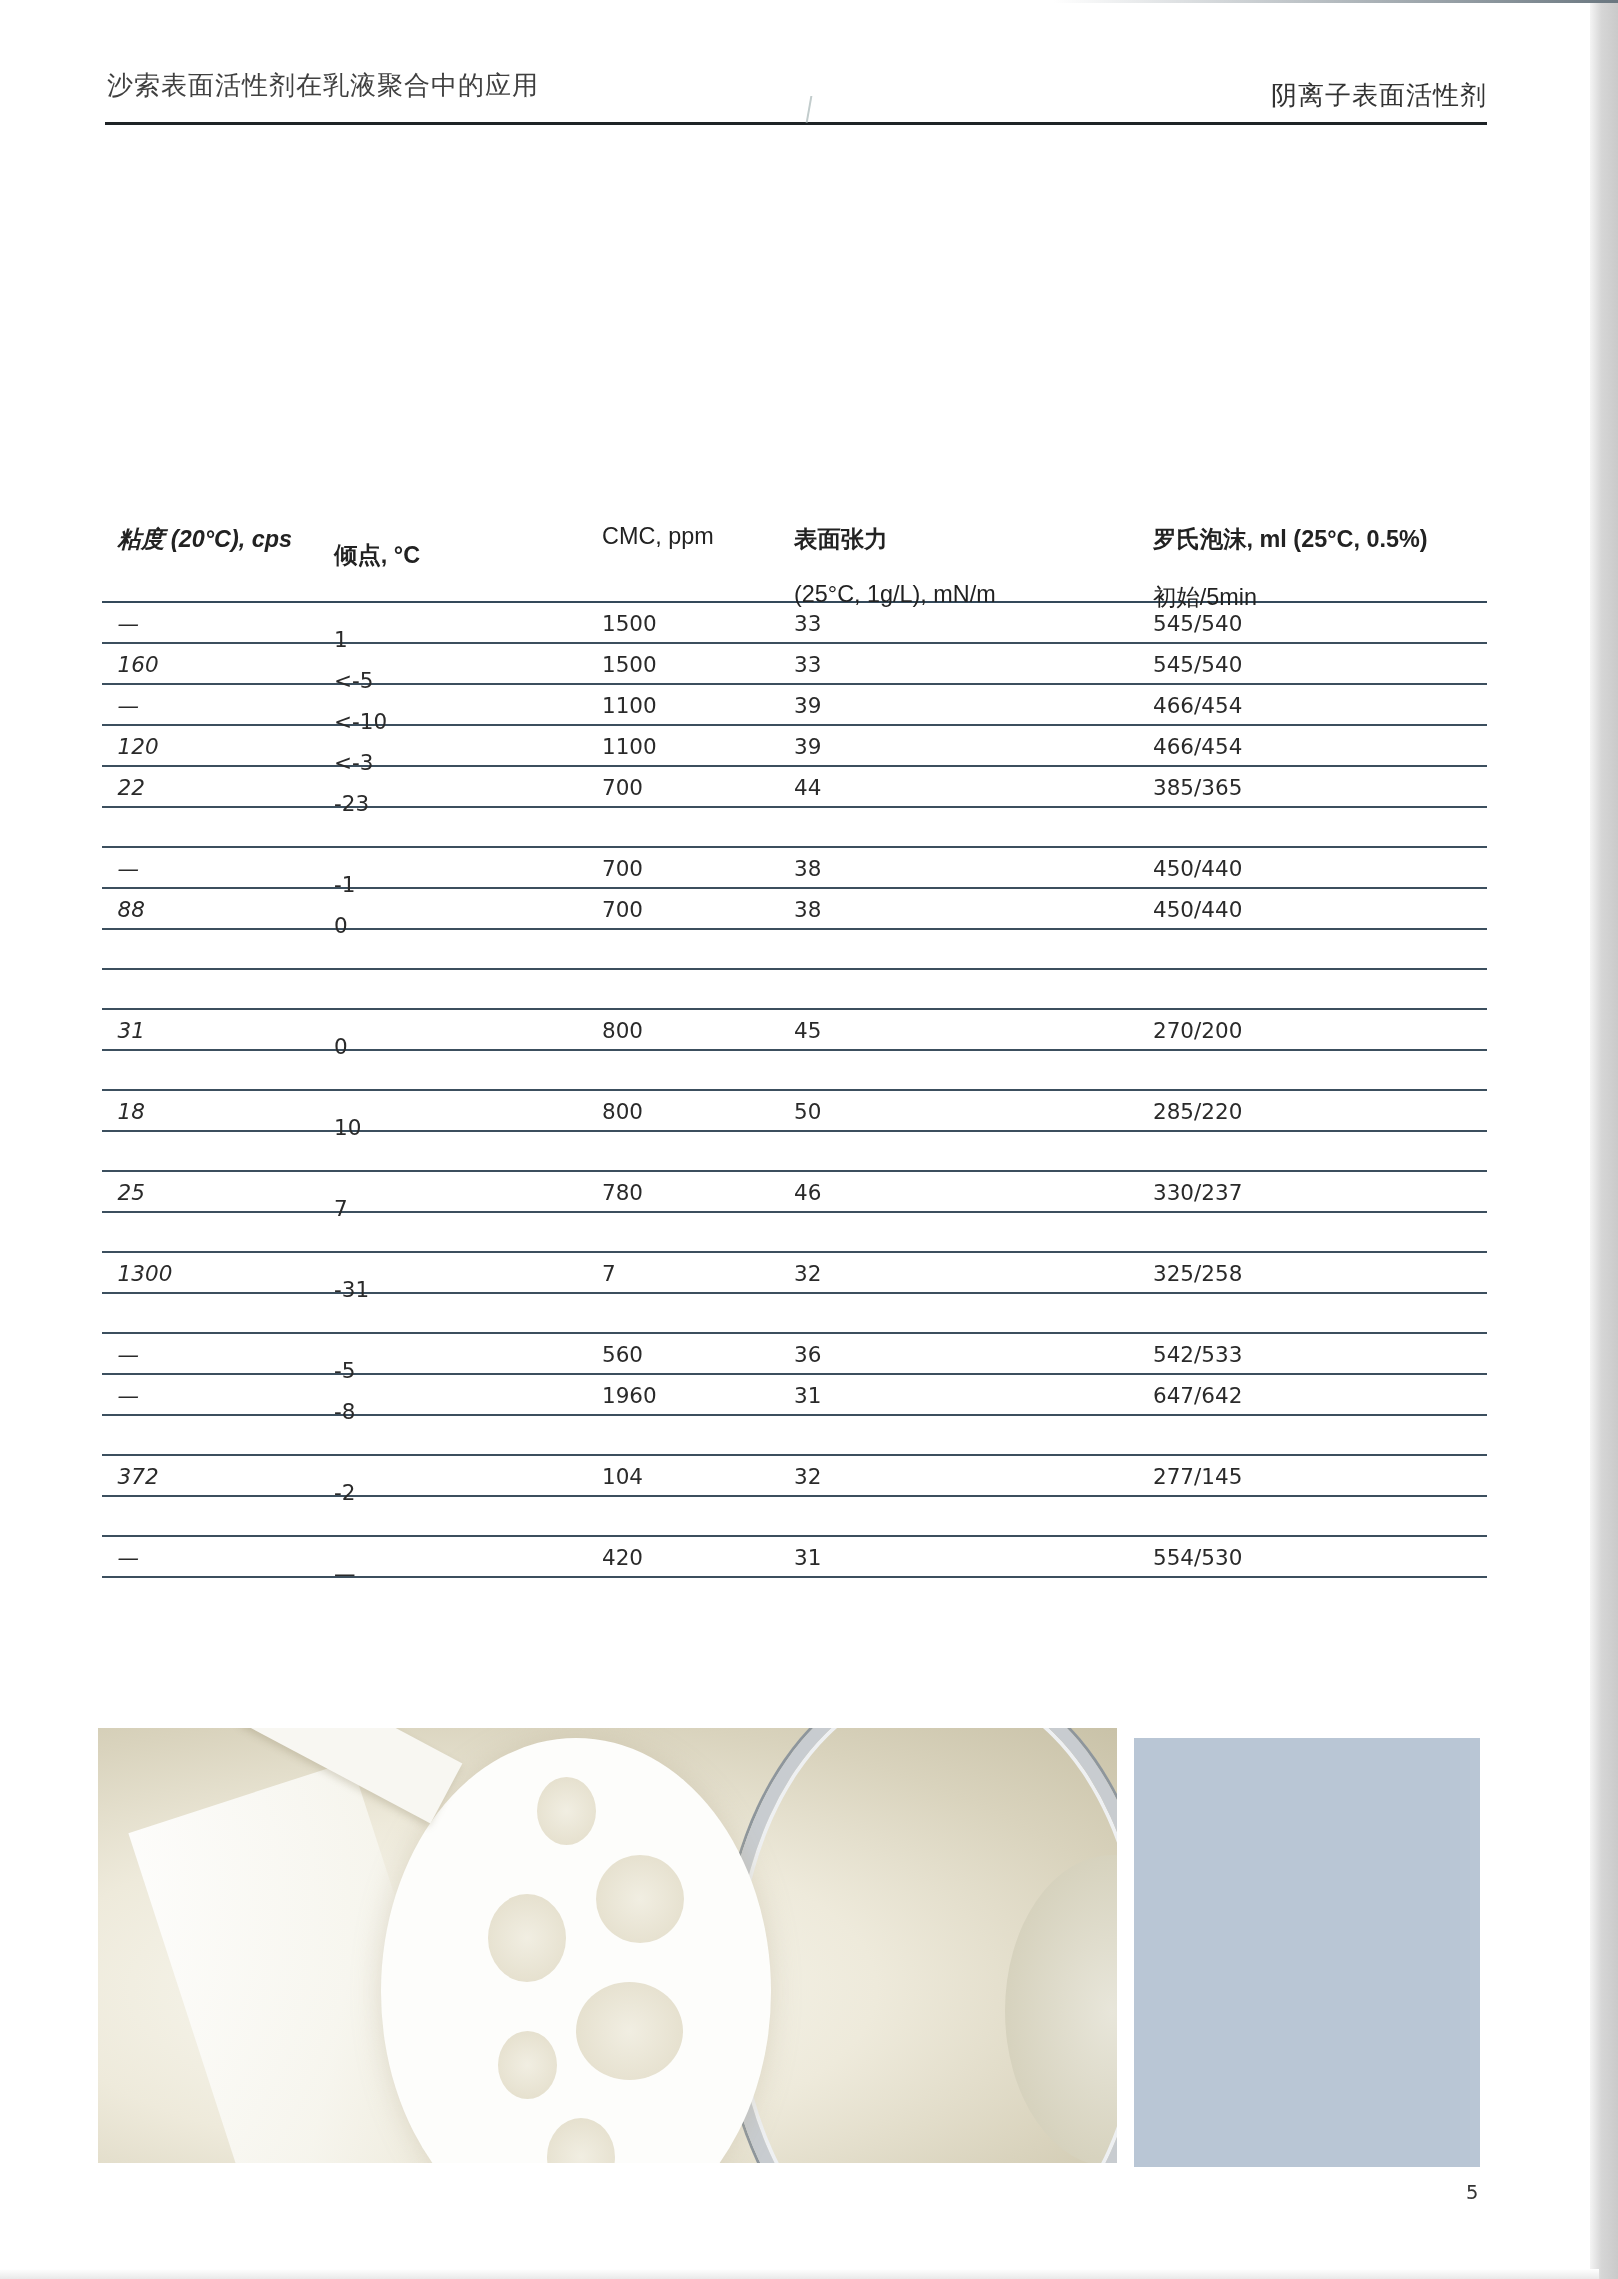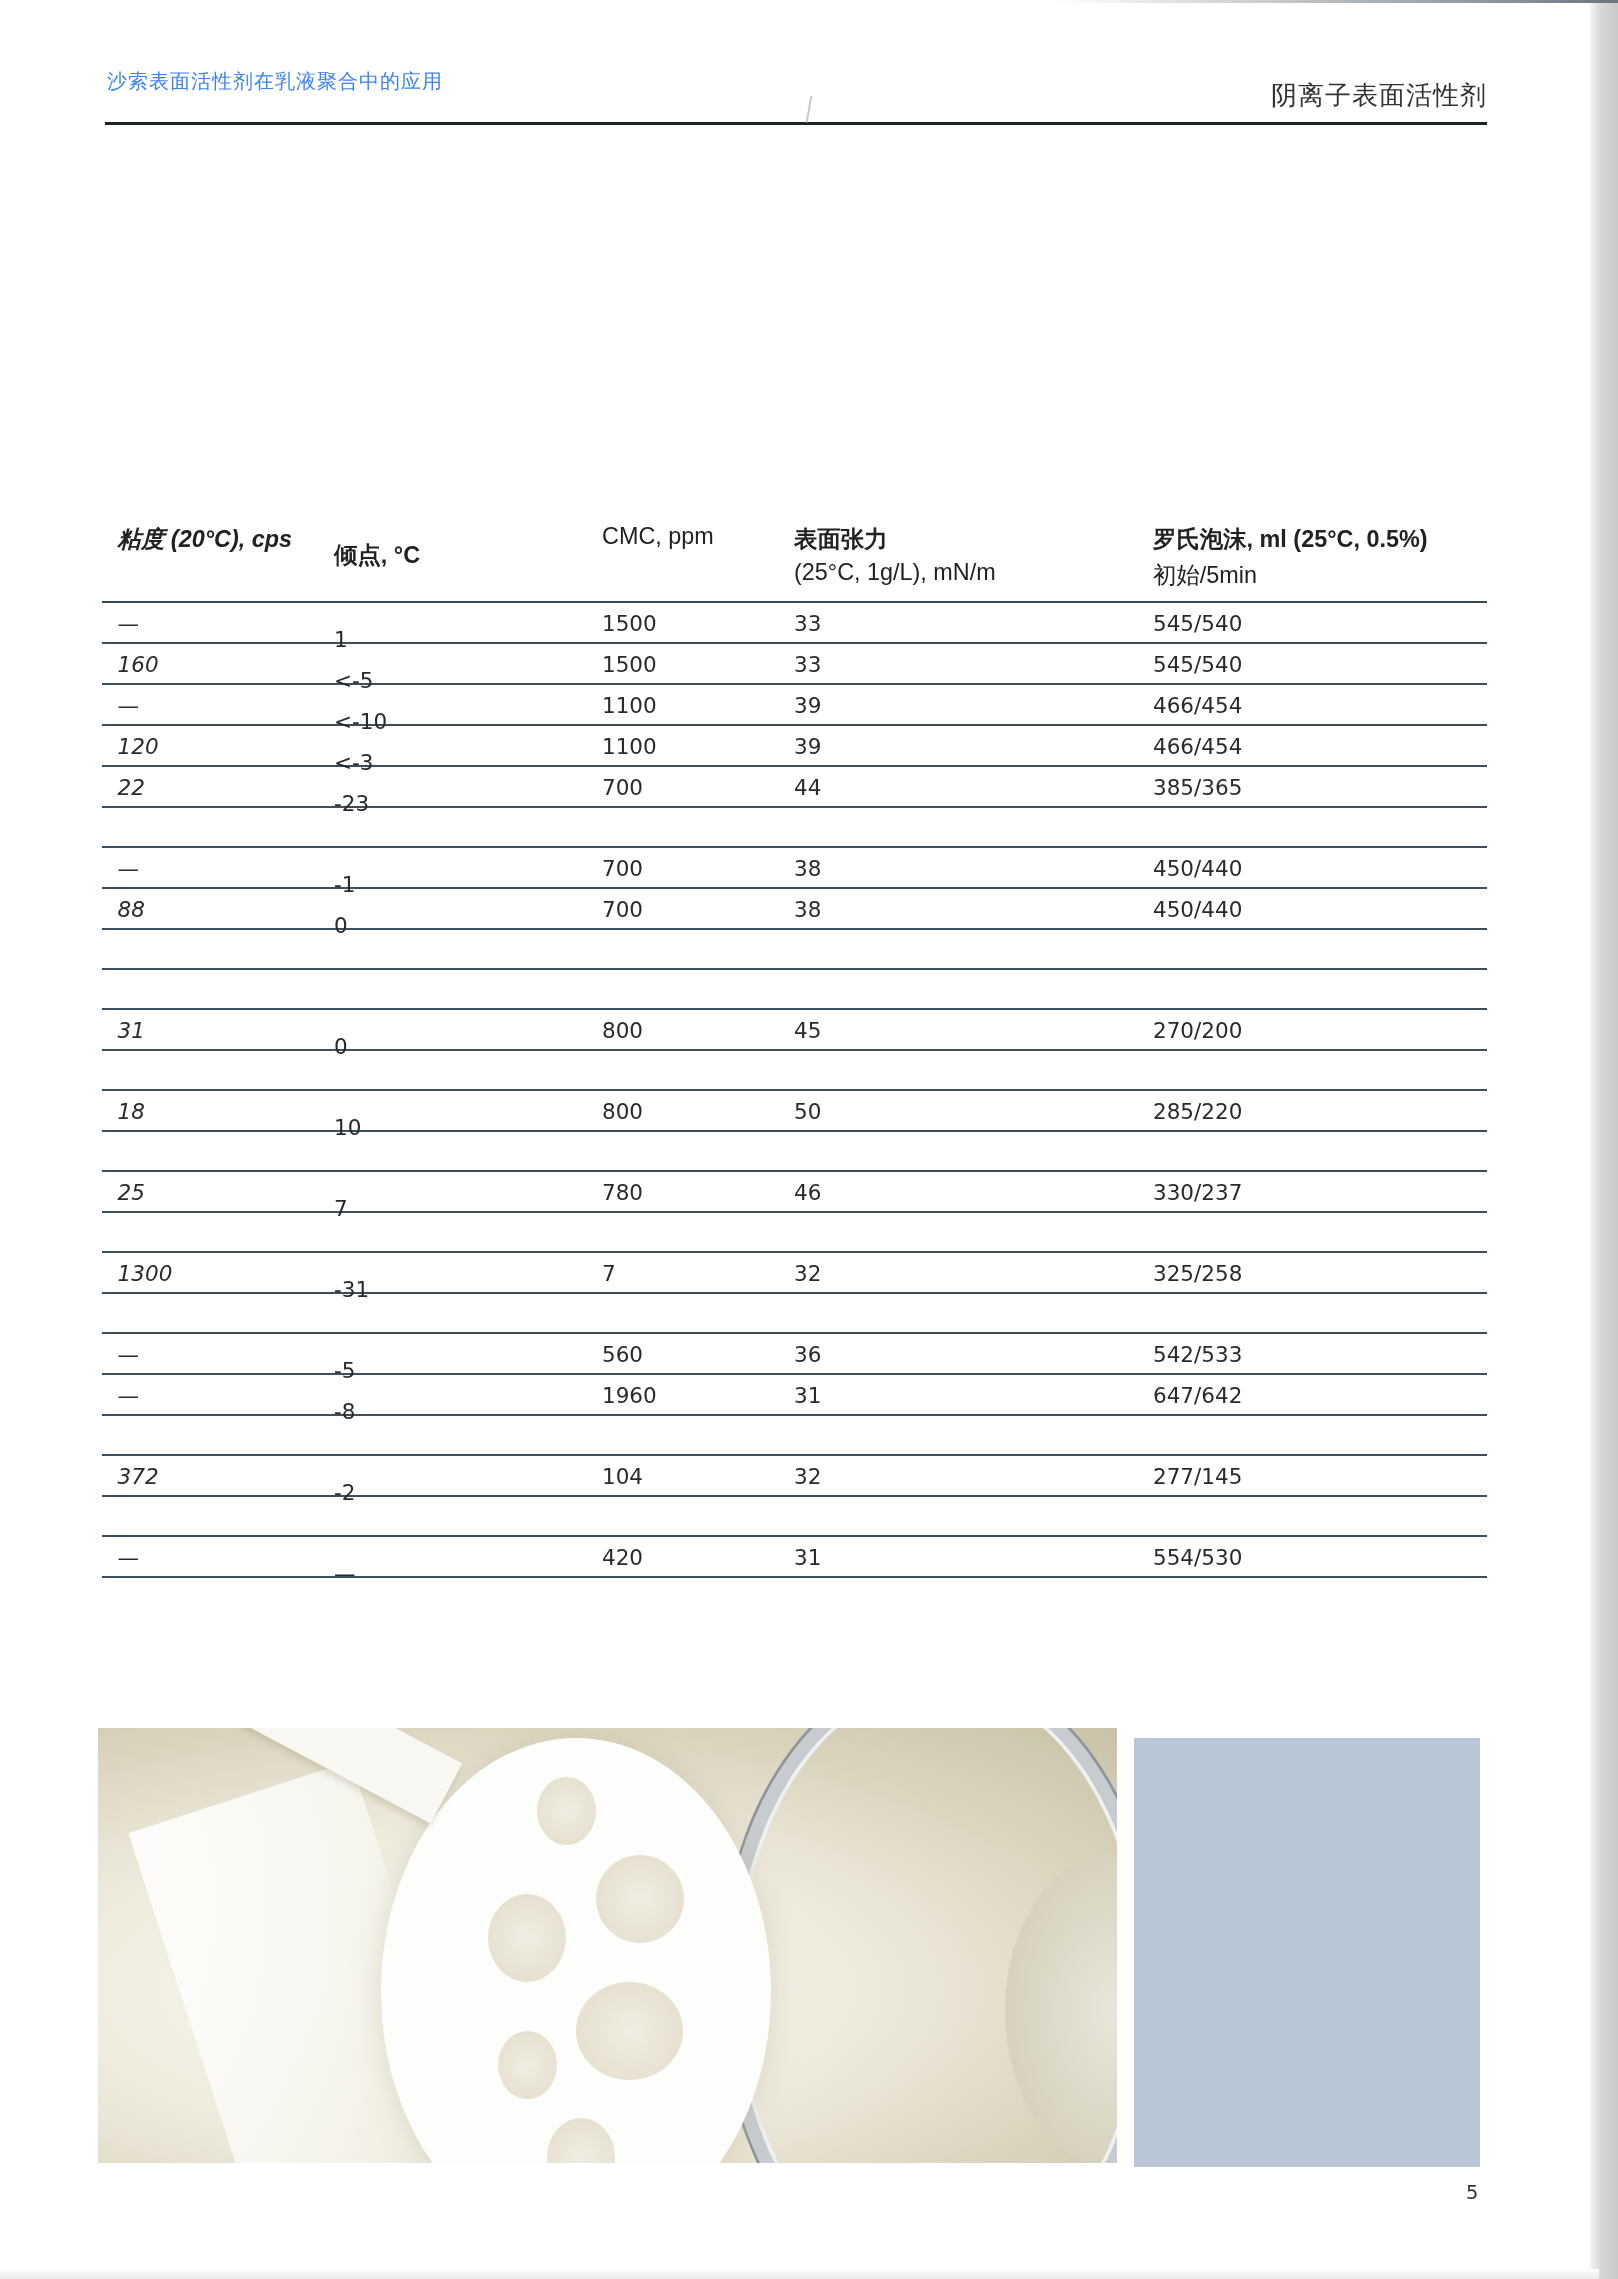--- a/index.html
+++ b/index.html
@@ -16,21 +16,21 @@
   .page-edge-top {
     position: absolute; top: 0; left: 1053px; width: 566px; height: 2.9px;
     background: linear-gradient(to right, rgba(200,200,200,0), #6a7780);
   }
   .bottom-shadow {
     position: absolute; left: 0; bottom: 0; width: 1599px; height: 9.8px;
     background: linear-gradient(to bottom, #ffffff, #e9e9e9);
   }
   .header-left {
     position: absolute; left: 107px; top: 68px;
-    font-size: 20px; color: #3b82f6; letter-spacing: 1px;
+    font-size: 26px; color: #404040; letter-spacing: 1px;
   }
   .header-right {
     position: absolute; right: 132px; top: 78px;
     font-size: 26px; color: #333; letter-spacing: 1px;
   }
   .header-rule {
     position: absolute; left: 105px; top: 122px; width: 1382px; height: 2.9px;
     background: #1e2326;
   }
   .scan-mark {
@@ -43,21 +43,21 @@
     font-size: 22.4px;
   }
   .thead {
     position: relative; height: 84px;
     border-bottom: 2px solid #34495a;
     font-family: "Liberation Sans", "DejaVu Sans", sans-serif;
   }
   .th {
     position: absolute; top: 5.9px; font-weight: bold; color: #222; font-size: 23.4px;
   }
-  .th .sub { display: block; margin-top: 4px; font-weight: normal; }
+  .th .sub { display: block; margin-top: 26px; font-weight: normal; }
   .th.plain { font-weight: normal; }
   .row {
     position: relative; height: 39px;
     border-bottom: 2px solid #3c4f5e;
   }
   .row.spacer { height: 38px; }
   .cell {
     position: absolute; top: 7.8px; color: #2a2a2a;
     font-family: "DejaVu Sans", sans-serif; font-size: 21.5px;
   }

